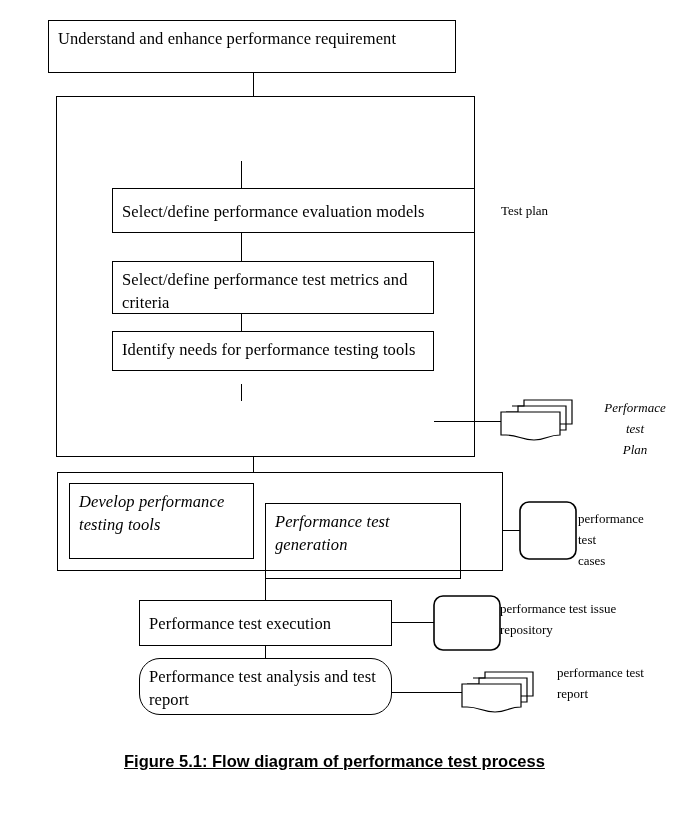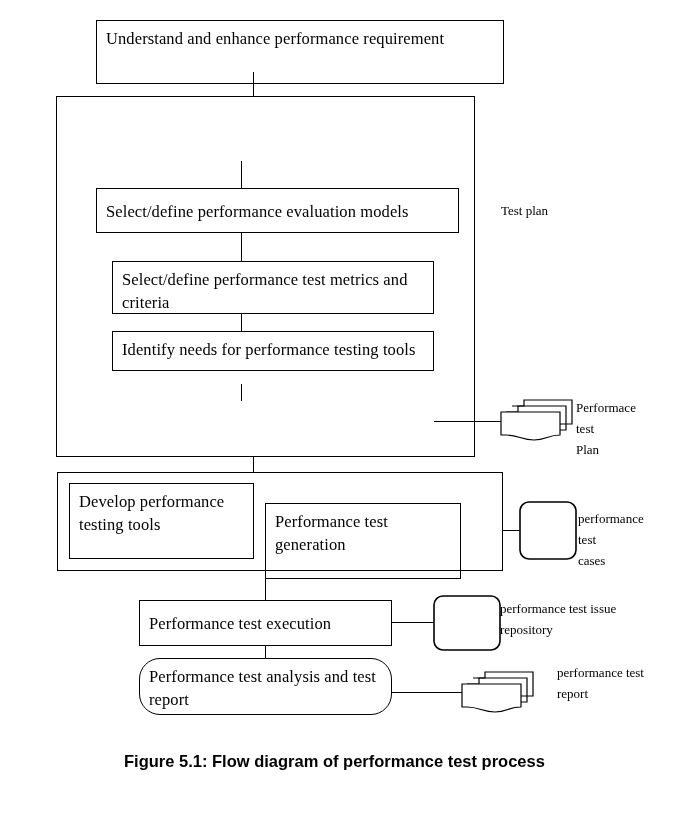--- a/index.html
+++ b/index.html
@@ -52,52 +52,53 @@
     height: 0;
     border-top: 1px solid #000000;
   }
   
   .label {
     position: absolute;
     font-size: 13px;
     line-height: 21px;
     white-space: pre-line;
   }
-  .label.center { text-align: left; }
+  .label.center { text-align: center; font-style: italic; }
   
   .icon { position: absolute; }
   .icon svg { display: block; overflow: visible; }
   
   .caption {
     position: absolute;
     font-family: "Liberation Sans", "DejaVu Sans", sans-serif;
     font-weight: bold;
     font-size: 16.5px;
     white-space: nowrap;
+    text-decoration: underline;
   }
-  .clipbox { overflow: hidden; }
+  .clipbox { overflow: hidden; font-style: italic; }
 </style>
 </head>
 <body>
 
 <div id="page">
 
-  <div class="box" style="left:48px; top:20px; width:408px; height:64px;margin-left:48px;">
+  <div class="box" style="left:48px; top:20px; width:408px; height:53px;">
     <span class="txt">Understand and enhance performance requirement</span>
   </div>
 
   <div class="vline" style="left:253px; top:72px; height:24px;"></div>
 
   <div class="container" style="left:56px; top:96px; width:419px; height:361px;"></div>
 
   <div class="label" style="left:501px; top:200px; width:130px;">Test plan</div>
 
   <div class="vline" style="left:241px; top:161px; height:27px;"></div>
 
-  <div class="box mid" style="left:96px; top:188px; width:363px; height:45px;text-decoration:underline;">
+  <div class="box mid" style="left:112px; top:188px; width:363px; height:45px;text-decoration:underline;">
     <span class="txt">Select/define performance evaluation models</span>
   </div>
   <div class="vline" style="left:241px; top:233px; height:28px;"></div>
 
   <div class="box" style="left:112px; top:261px; width:322px; height:53px;">
     <span class="txt">Select/define performance test metrics and criteria</span>
   </div>
   <div class="vline" style="left:241px; top:314px; height:17px;"></div>
 
   <div class="box" style="left:112px; top:331px; width:322px; height:40px;">

